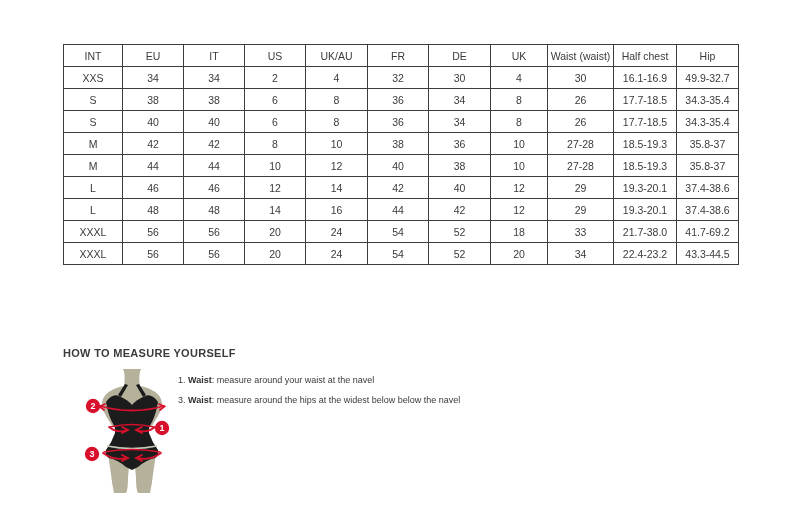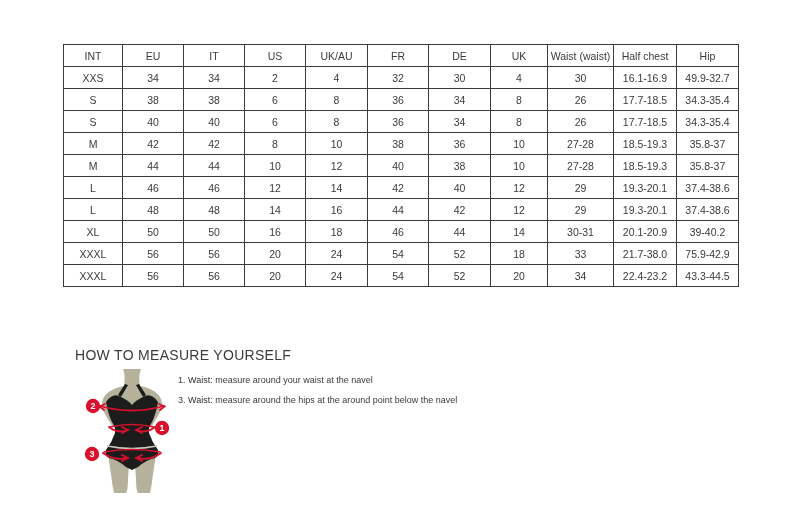--- a/index.html
+++ b/index.html
@@ -20,26 +20,26 @@
     border: 1px solid #3c3c3b;
     text-align: center; vertical-align: middle;
     height: 22px; padding: 0 1px;
     font-weight: normal; white-space: nowrap; overflow: hidden;
   }
   table.size-chart th { font-size: 10.5px; }
 
   
   .measure-heading {
     position: absolute; left: 63px; top: 347px;
-    font-size: 14px; font-weight: normal; letter-spacing: 0.3px; color: #3b3b3b; margin-left: 12px;
+    font-size: 11px; font-weight: bold; letter-spacing: 0.3px; color: #3b3b3b;
   }
   .figure-box { position: absolute; left: 80px; top: 366px; width: 100px; height: 130px; }
   .instructions { position: absolute; left: 178px; top: 374px; font-size: 9px; color: #3a3a3a; }
   .instructions .line { height: 20px; line-height: 12px; white-space: nowrap; }
-  .instructions .lbl { font-weight: normal; color: #2f2f2f; }
+  .instructions .lbl { font-weight: bold; color: #2f2f2f; }
 </style>
 </head>
 <body>
 
 <div class="chart-wrap">
   <table class="size-chart">
     <colgroup>
       <col style="width:59px">
         <col style="width:61px">
         <col style="width:61px">
@@ -153,44 +153,31 @@
           <td>14</td>
           <td>16</td>
           <td>44</td>
           <td>42</td>
           <td>12</td>
           <td>29</td>
           <td>19.3-20.1</td>
           <td>37.4-38.6</td>
         </tr>
         <tr>
-          <td>XL</td>
-          <td>50</td>
-          <td>50</td>
-          <td>16</td>
-          <td>18</td>
-          <td>46</td>
-          <td>44</td>
-          <td>14</td>
-          <td>30-31</td>
-          <td>20.1-20.9</td>
-          <td>39-40.2</td>
-        </tr>
-        <tr>
           <td>XXXL</td>
           <td>56</td>
           <td>56</td>
           <td>20</td>
           <td>24</td>
           <td>54</td>
           <td>52</td>
           <td>18</td>
           <td>33</td>
           <td>21.7-38.0</td>
-          <td>75.9-42.9</td>
+          <td>41.7-69.2</td>
         </tr>
         <tr>
           <td>XXXL</td>
           <td>56</td>
           <td>56</td>
           <td>20</td>
           <td>24</td>
           <td>54</td>
           <td>52</td>
           <td>20</td>
@@ -255,14 +242,14 @@
       <circle cx="82" cy="62" r="7.2" fill="#d8102c"></circle>
       <text x="82" y="65.2" fill="#ffffff">1</text>
       <circle cx="12" cy="88" r="7.2" fill="#d8102c"></circle>
       <text x="12" y="91.2" fill="#ffffff">3</text>
     </g>
   </svg>
 </div>
 
 <div class="instructions" id="instructions">
     <div class="line"><span>1. </span><span class="lbl">Waist</span><span>: measure around your waist at the navel</span></div>
-    <div class="line"><span>3. </span><span class="lbl">Waist</span><span>: measure around the hips at the around point below the navel</span></div>
+    <div class="line"><span>3. </span><span class="lbl">Waist</span><span>: measure around the hips at the widest below below the navel</span></div>
   </div>
 
 </body></html>

